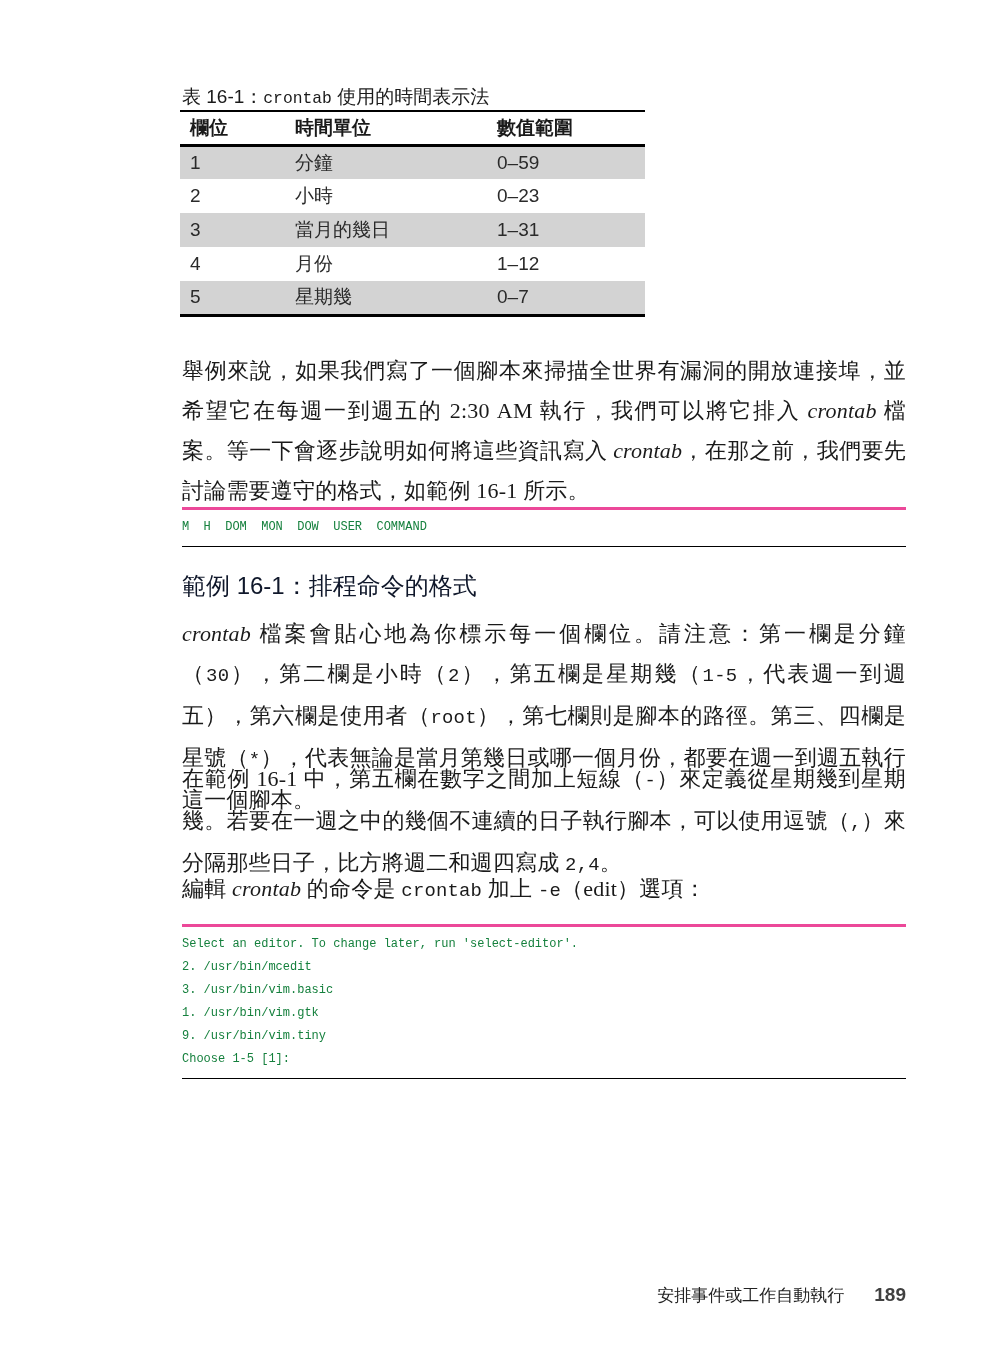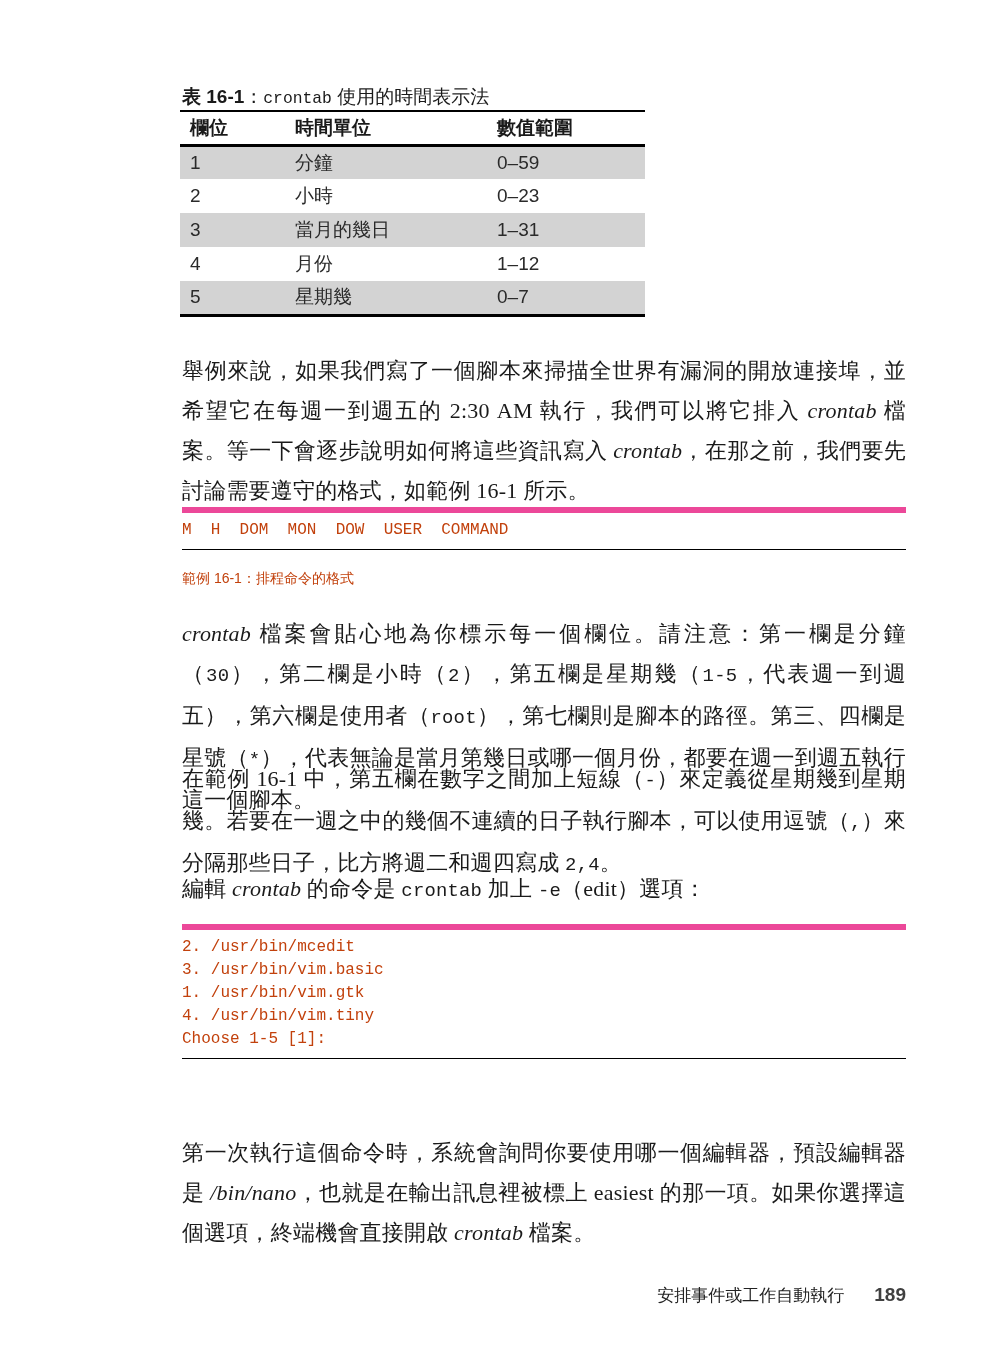--- a/index.html
+++ b/index.html
@@ -17,21 +17,21 @@
   }
   .abs { position: absolute; left: 182px; }
 
   
   .tbl-caption {
     top: 84px;
     font-family: "Liberation Sans", "DejaVu Sans", sans-serif;
     font-size: 19px;
     line-height: 26px;
   }
-  .tbl-caption .s-bold { font-weight: bold; text-align: center; }
+  .tbl-caption .s-bold { font-weight: normal; text-align: center; }
 
   
   .time-table {
     position: absolute;
     left: 180px;
     top: 110px;
     width: 465px;
     border-collapse: collapse;
     table-layout: fixed;
     font-family: "Liberation Sans", "DejaVu Sans", sans-serif;
@@ -71,36 +71,36 @@
   .s-mono {
     font-family: "Liberation Mono", "DejaVu Sans Mono", monospace;
     font-size: 0.86em;
     font-style: normal;
   }
   .s-bold { font-weight: bold; }
 
   
   .code-block {
     width: 724px;
-    border-top: 6px solid #ec4899;
+    border-top: 3px solid #ec4899;
     border-bottom: 1px solid #000;
     padding: 6px 0 7px 0;
     font-family: "Liberation Mono", "DejaVu Sans Mono", monospace;
-    font-size: 16px;
+    font-size: 12px;
     line-height: 23px;
-    color: #c2410c;
+    color: #15803d;
   }
   .code-line { white-space: pre; }
   .code-line .s-bold { font-weight: bold; }
 
   .listing-caption {
     top: 570px;
     font-family: "Liberation Sans", "DejaVu Sans", sans-serif;
-    font-size: 14px;
-    color: #c2410c;
+    font-size: 24px;
+    color: #0f172a;
   }
 
   
   .footer {
     top: 1284px;
     width: 724px;
     text-align: right;
     font-family: "Liberation Sans", "DejaVu Sans", sans-serif;
     font-size: 17px;
     color: #222;
@@ -170,26 +170,26 @@
 
   <div class="abs listing-caption">範例 16-1：排程命令的格式</div>
 
   <p class="abs body-text" style="top:614px"><span class="s-italic">crontab</span><span class="s-normal"> 檔案會貼心地為你標示每一個欄位。請注意：第一欄是分鐘（</span><span class="s-mono">30</span><span class="s-normal">），第二欄是小時（</span><span class="s-mono">2</span><span class="s-normal">），第五欄是星期幾（</span><span class="s-mono">1-5</span><span class="s-normal">，代表週一到週五），第六欄是使用者（</span><span class="s-mono">root</span><span class="s-normal">），第七欄則是腳本的路徑。第三、四欄是星號（</span><span class="s-mono">*</span><span class="s-normal">），代表無論是當月第幾日或哪一個月份，都要在週一到週五執行這一個腳本。</span></p>
 
   <p class="abs body-text" style="top:759px"><span class="s-normal">在範例 16-1 中，第五欄在數字之間加上短線（</span><span class="s-mono">-</span><span class="s-normal">）來定義從星期幾到星期幾。若要在一週之中的幾個不連續的日子執行腳本，可以使用逗號（</span><span class="s-mono">,</span><span class="s-normal">）來分隔那些日子，比方將週二和週四寫成 </span><span class="s-mono">2,4</span><span class="s-normal">。</span></p>
 
   <p class="abs body-text" style="top:869px"><span class="s-normal">編輯 </span><span class="s-italic">crontab</span><span class="s-normal"> 的命令是 </span><span class="s-mono">crontab</span><span class="s-normal"> 加上 </span><span class="s-mono">-e</span><span class="s-normal">（edit）選項：</span></p>
 
   <div class="abs code-block" style="top:924px">
+    <div class="code-line"><span class="s-normal">Select an editor. To change later, run 'select-editor'.</span></div>
     <div class="code-line"><span class="s-normal">2. /usr/bin/mcedit</span></div>
     <div class="code-line"><span class="s-normal">3. /usr/bin/vim.basic</span></div>
     <div class="code-line"><span class="s-normal">1. /usr/bin/vim.gtk</span></div>
-    <div class="code-line"><span class="s-normal">4. /usr/bin/vim.tiny</span></div>
+    <div class="code-line"><span class="s-normal">9. /usr/bin/vim.tiny</span></div>
     <div class="code-line"><span class="s-normal">Choose 1-5 [1]:</span></div>
   </div>
 
-  <p class="abs body-text" style="top:1133px"><span class="s-normal">第一次執行這個命令時，系統會詢問你要使用哪一個編輯器，預設編輯器是 </span><span class="s-italic">/bin/nano</span><span class="s-normal">，也就是在輸出訊息裡被標上 easiest 的那一項。如果你選擇這個選項，終端機會直接開啟 </span><span class="s-italic">crontab</span><span class="s-normal"> 檔案。</span></p>
 
   <div class="abs footer">
     <span>安排事件或工作自動執行</span><span class="page-num">189</span>
   </div>
 
 </div>
 
 </body></html>

